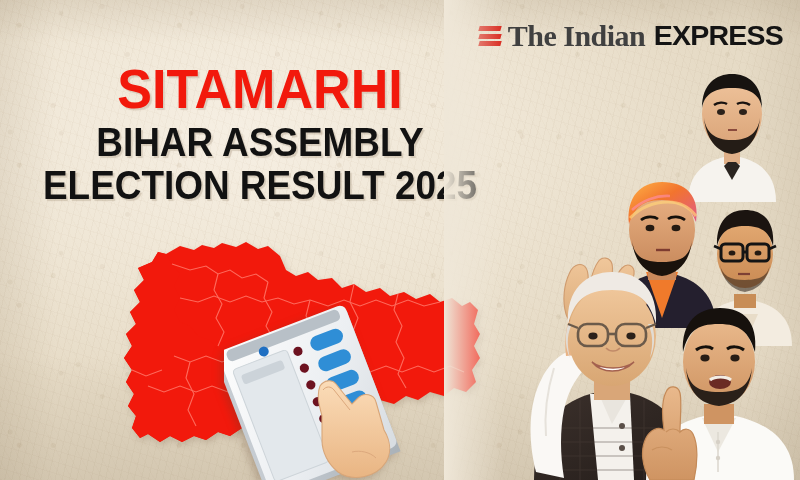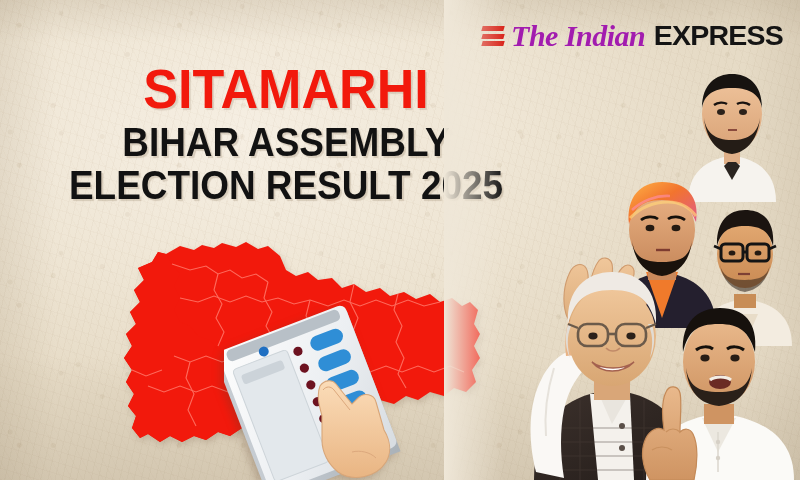--- a/index.html
+++ b/index.html
@@ -40,28 +40,28 @@
       linear-gradient(90deg, rgba(120,100,70,.10) 0%, transparent 7%, transparent 93%, rgba(120,100,70,.10) 100%);
   }
 
   
   .masthead{position:absolute;top:21px;right:18px;display:flex;align-items:center;gap:7px;}
   .logo-mark{width:22px;height:24px;position:relative;display:block;}
   .logo-mark .bar{position:absolute;left:0;width:100%;height:5px;background:#d9261c;transform:skewX(-16deg);}
   .logo-mark .bar:nth-child(1){top:2px;}
   .logo-mark .bar:nth-child(2){top:9.5px;}
   .logo-mark .bar:nth-child(3){top:17px;}
-  .logo-the{font-family:"Liberation Serif", serif;font-style:italic;font-weight:700;
-    font-size:30px;color:#a21caf;letter-spacing:-0.5px;line-height:1;}
+  .logo-the{font-family:"Liberation Serif", serif;font-weight:700;
+    font-size:30px;color:#404040;letter-spacing:-0.5px;line-height:1;}
   .logo-express{font-family:"Liberation Sans", sans-serif;font-weight:700;font-size:28px;
     color:#141414;letter-spacing:-0.8px;line-height:1;margin-left:3px;
     transform:scaleX(1.02);}
 
   
-  .headline{position:absolute;left:0;top:62px;width:520px;text-align:center;padding-left:26px;}
+  .headline{position:absolute;left:0;top:62px;width:520px;text-align:center;}
   .h-city{
     font-family:"Liberation Sans", sans-serif;font-weight:700;
     font-size:56px;line-height:.98;color:#f2190c;letter-spacing:0px;
     transform:scaleX(.93);transform-origin:center;
     text-shadow:2px 2px 1px rgba(120,95,70,.20);
     margin:0 0 4px 0;
   }
   .h-line{
     font-family:"Liberation Sans", sans-serif;font-weight:700;
     font-size:41px;line-height:1.04;color:#121212;letter-spacing:0px;

